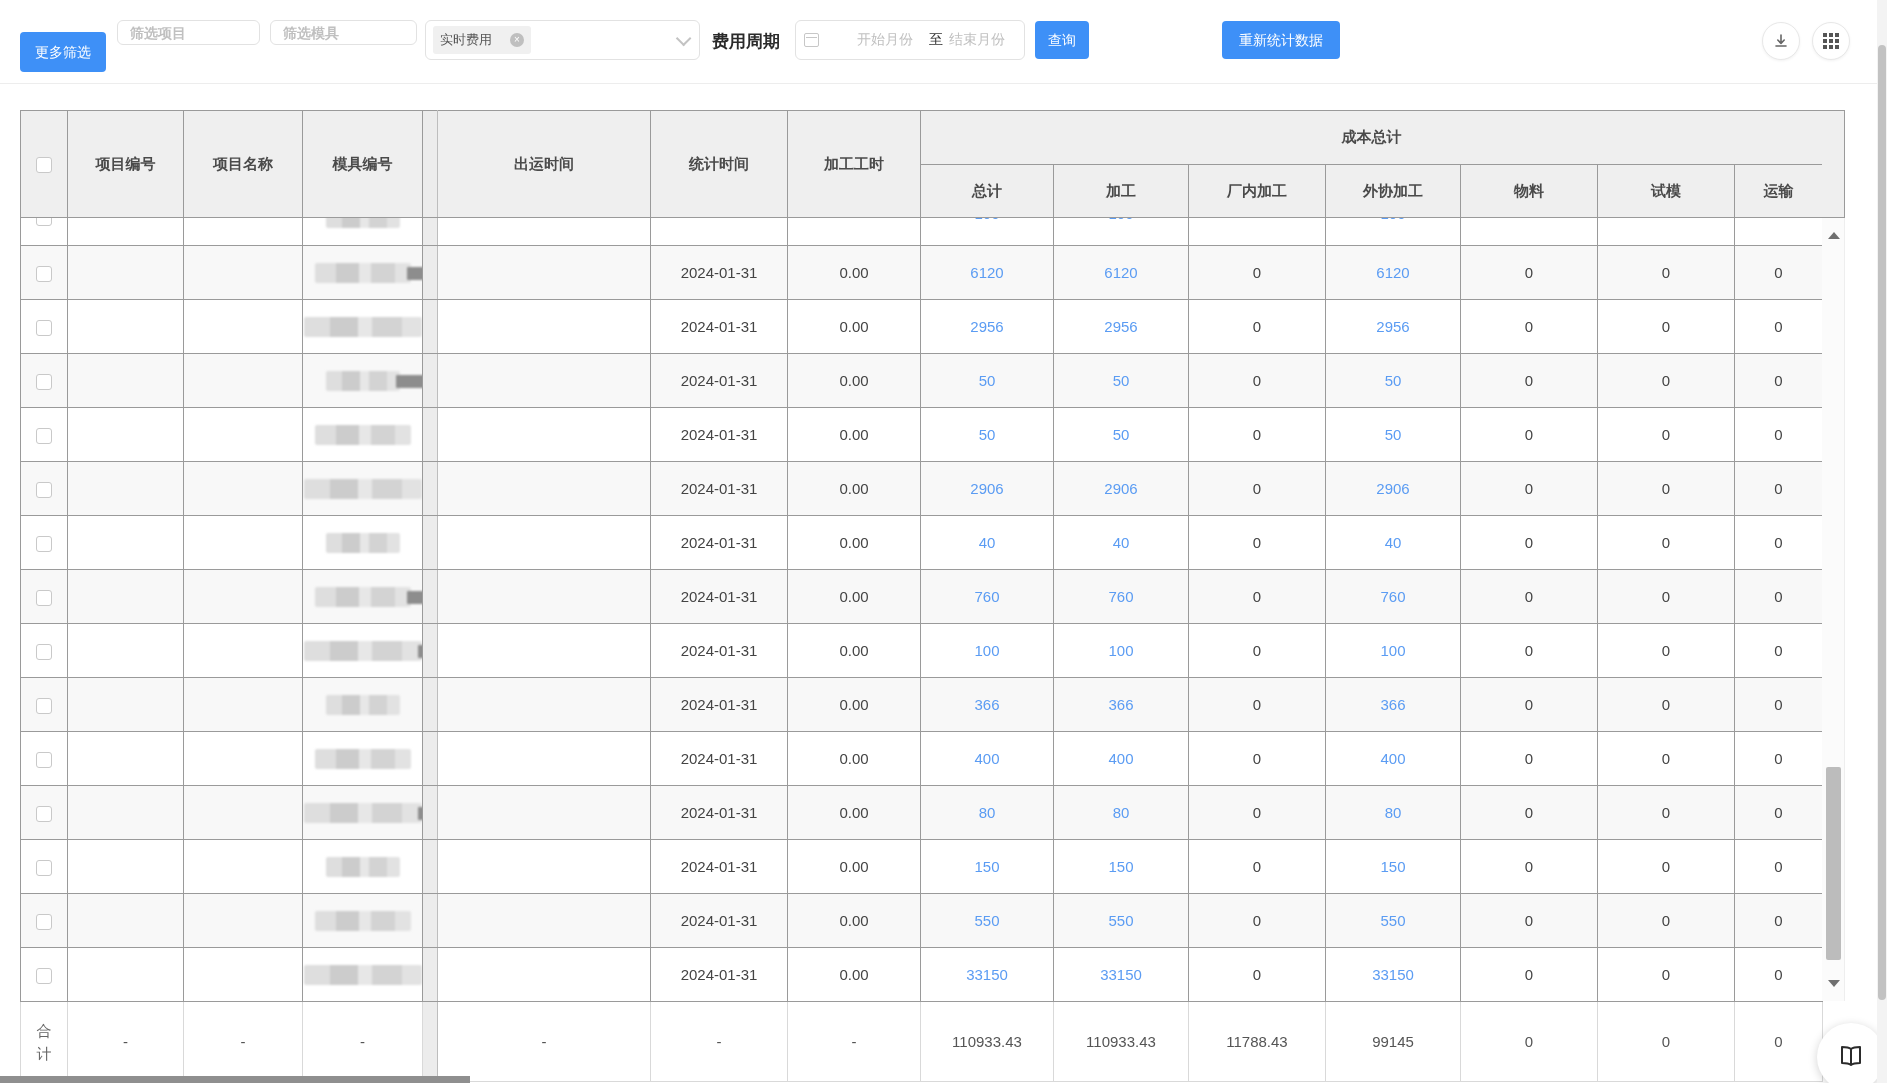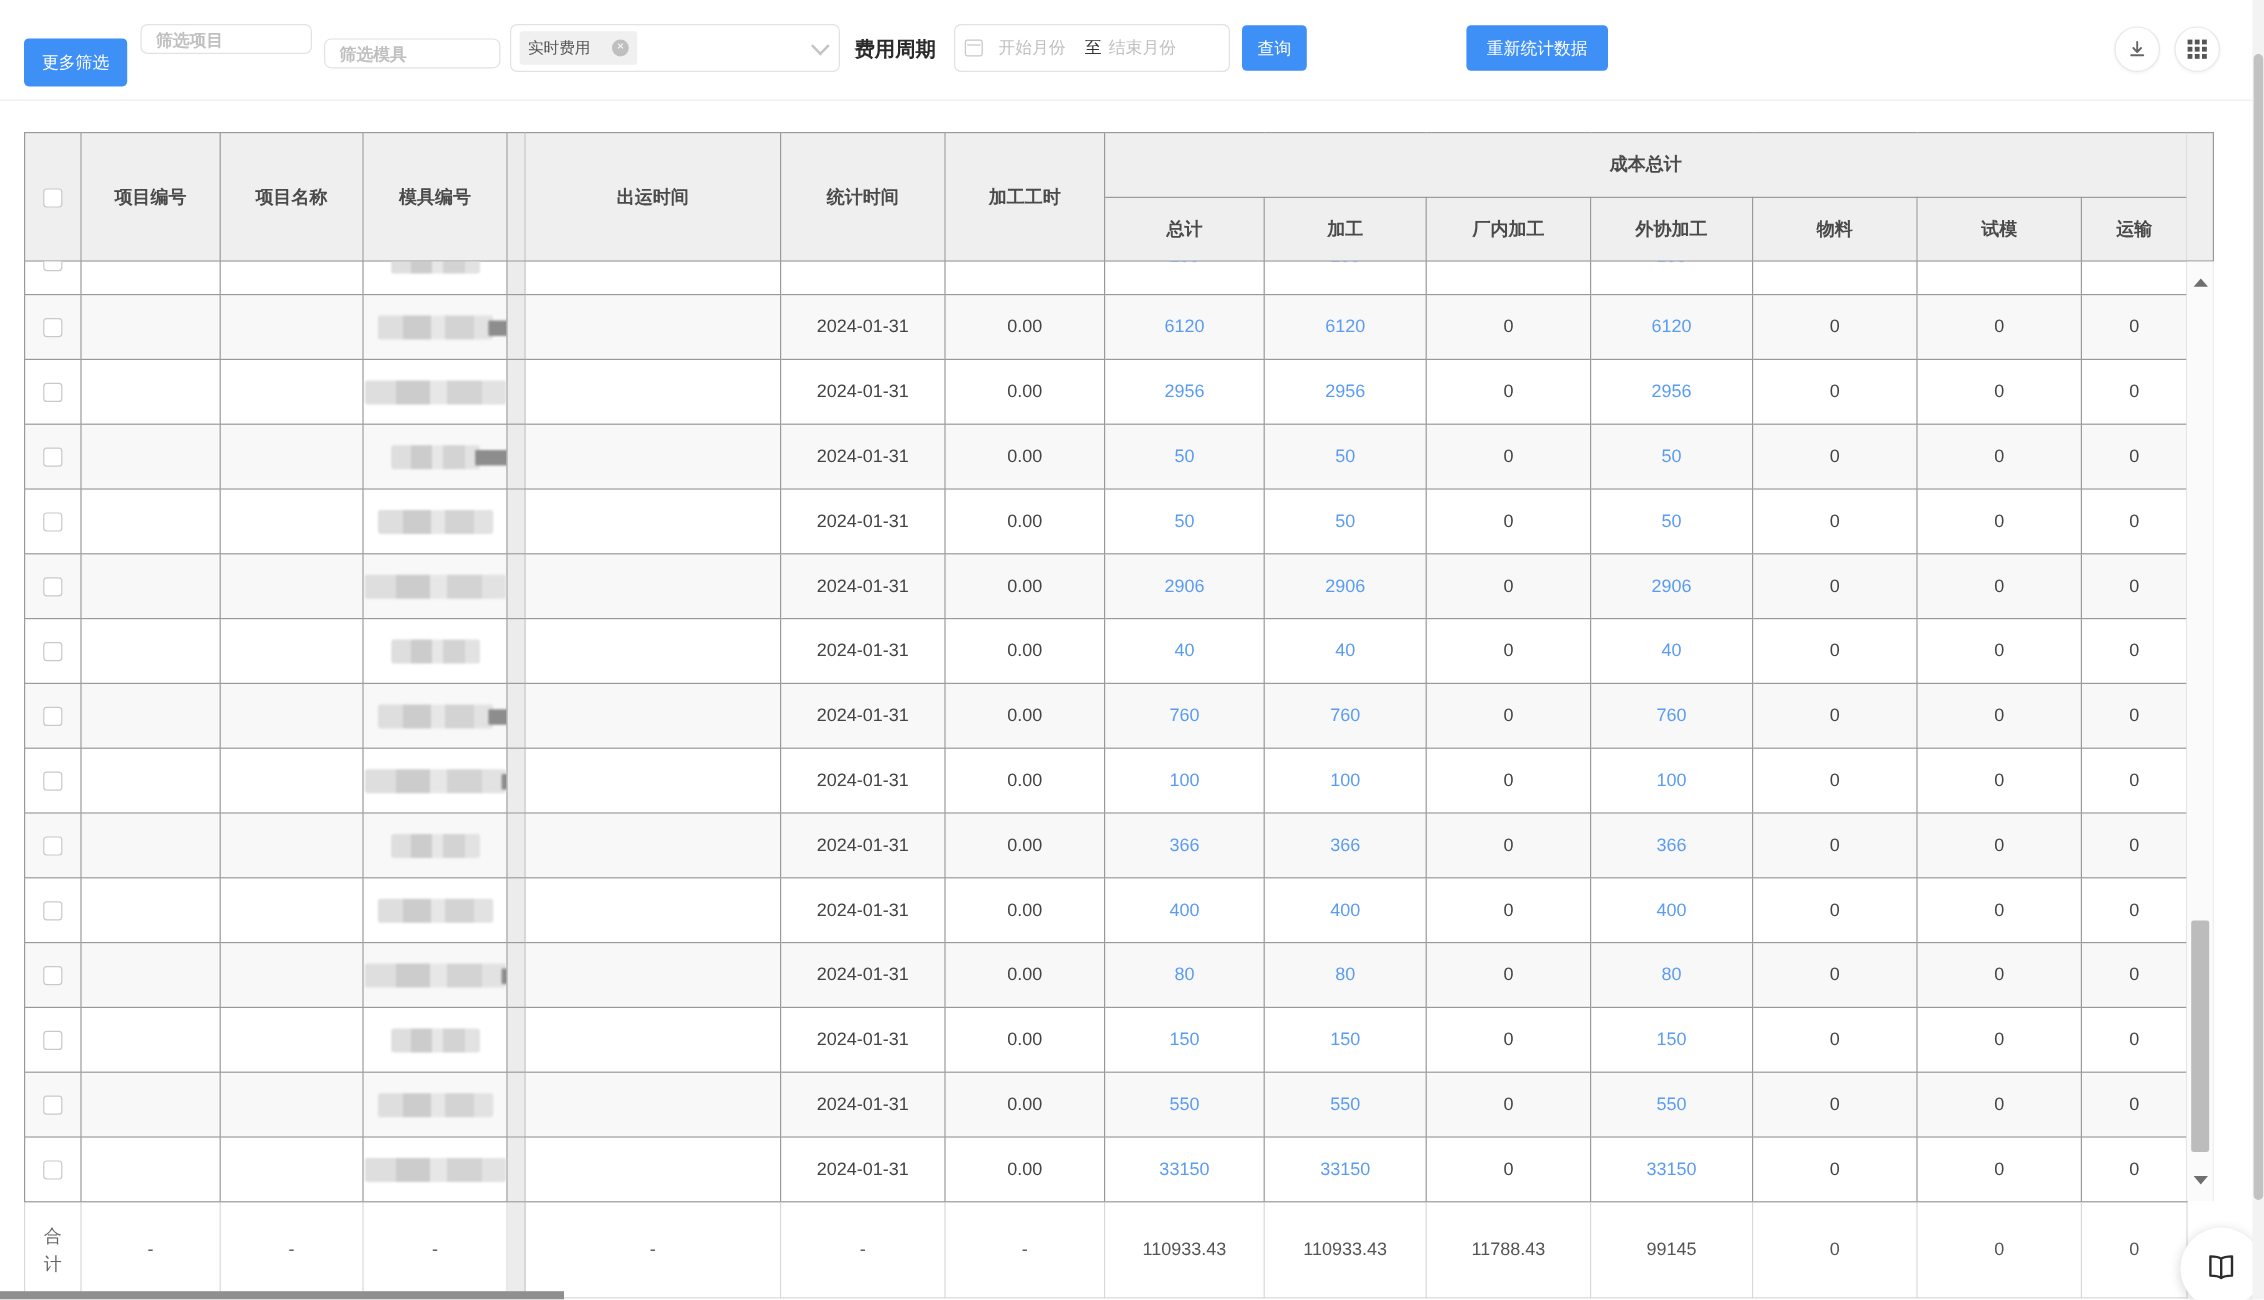--- a/index.html
+++ b/index.html
@@ -9,21 +9,21 @@
 
   
   .toolbar { position:absolute; left:0; top:0; width:100%; height:84px; background:#fff; border-bottom:1px solid #ededed; }
   .btn { position:absolute; top:21px; height:38px; background:var(--accent,#3e90f7); color:#fff; border:none;
     border-radius:4px; font-size:14px; font-family:inherit; cursor:pointer; text-align:center; line-height:38px; padding:0 10px; }
   .btn-more { left:20px; top:20px; width:86px; height:40px; line-height:40px;margin-top:12px; }
   .tb-input { position:absolute; top:20px; height:25px; border:1px solid #e2e2e2; border-radius:6px;
     font-size:14px; font-family:inherit; color:#a21caf; padding:0 12px; outline:none; background:#fff;font-weight:bold; }
   .tb-input::placeholder { color:#c0c0c0; }
   .inp-project { left:117px; width:143px; }
-  .inp-mold { left:270px; width:147px;margin-top:12px; }
+  .inp-mold { left:270px; width:147px; }
   .select { position:absolute; left:425px; top:20px; width:275px; height:40px; border:1px solid #e2e2e2;
     border-radius:6px; background:#fff; display:flex; align-items:center; padding:0 12px 0 7px; cursor:pointer; }
   .tag { background:#f0f0f0; border-radius:3px; font-size:13px; color:#555; padding:5px 7px; display:flex; align-items:center; gap:18px; }
   .tag-close { width:14px; height:14px; border-radius:50%; background:#bfbfbf; color:#fff; font-size:10px;
     line-height:14px; text-align:center; display:inline-block; cursor:pointer; }
   .chevron { margin-left:auto; width:11px; height:11px; border-right:2px solid #c3c3c3; border-bottom:2px solid #c3c3c3;
     transform:rotate(45deg) translateY(-3px); }
   .period-label { position:absolute; left:712px; top:30px; font-size:17px; font-weight:bold; color:#2b2b2b; }
   .daterange { position:absolute; left:795px; top:20px; width:230px; height:40px; border:1px solid #e2e2e2;
     border-radius:6px; background:#fff; display:flex; align-items:center; padding:0 8px; gap:6px; }
@@ -94,21 +94,21 @@
     <div class="select">
       <span class="tag">
         <span>实时费用</span>
         <span class="tag-close">×</span>
       </span>
       <span class="chevron"></span>
     </div>
     <span class="period-label">费用周期</span>
     <div class="daterange">
       <span class="cal"></span>
-      <span class="ph" style="margin-left:7px">开始月份</span>
+      <span class="ph" style="margin-left:32px">开始月份</span>
       <span class="to" style="margin-left:10px">至</span>
       <span class="ph">结束月份</span>
     </div>
     <button class="btn btn-query">查询</button>
     <button class="btn btn-recalc">重新统计数据</button>
     <button class="circ circ-dl">
       <svg width="16" height="16" viewBox="0 0 16 16">
         <path d="M8 2v8M4.8 7l3.2 3.4L11.2 7" stroke="#666" stroke-width="1.6" fill="none" stroke-linecap="round" stroke-linejoin="round"></path>
         <path d="M3 13h10" stroke="#666" stroke-width="1.6" stroke-linecap="round"></path>
       </svg>

